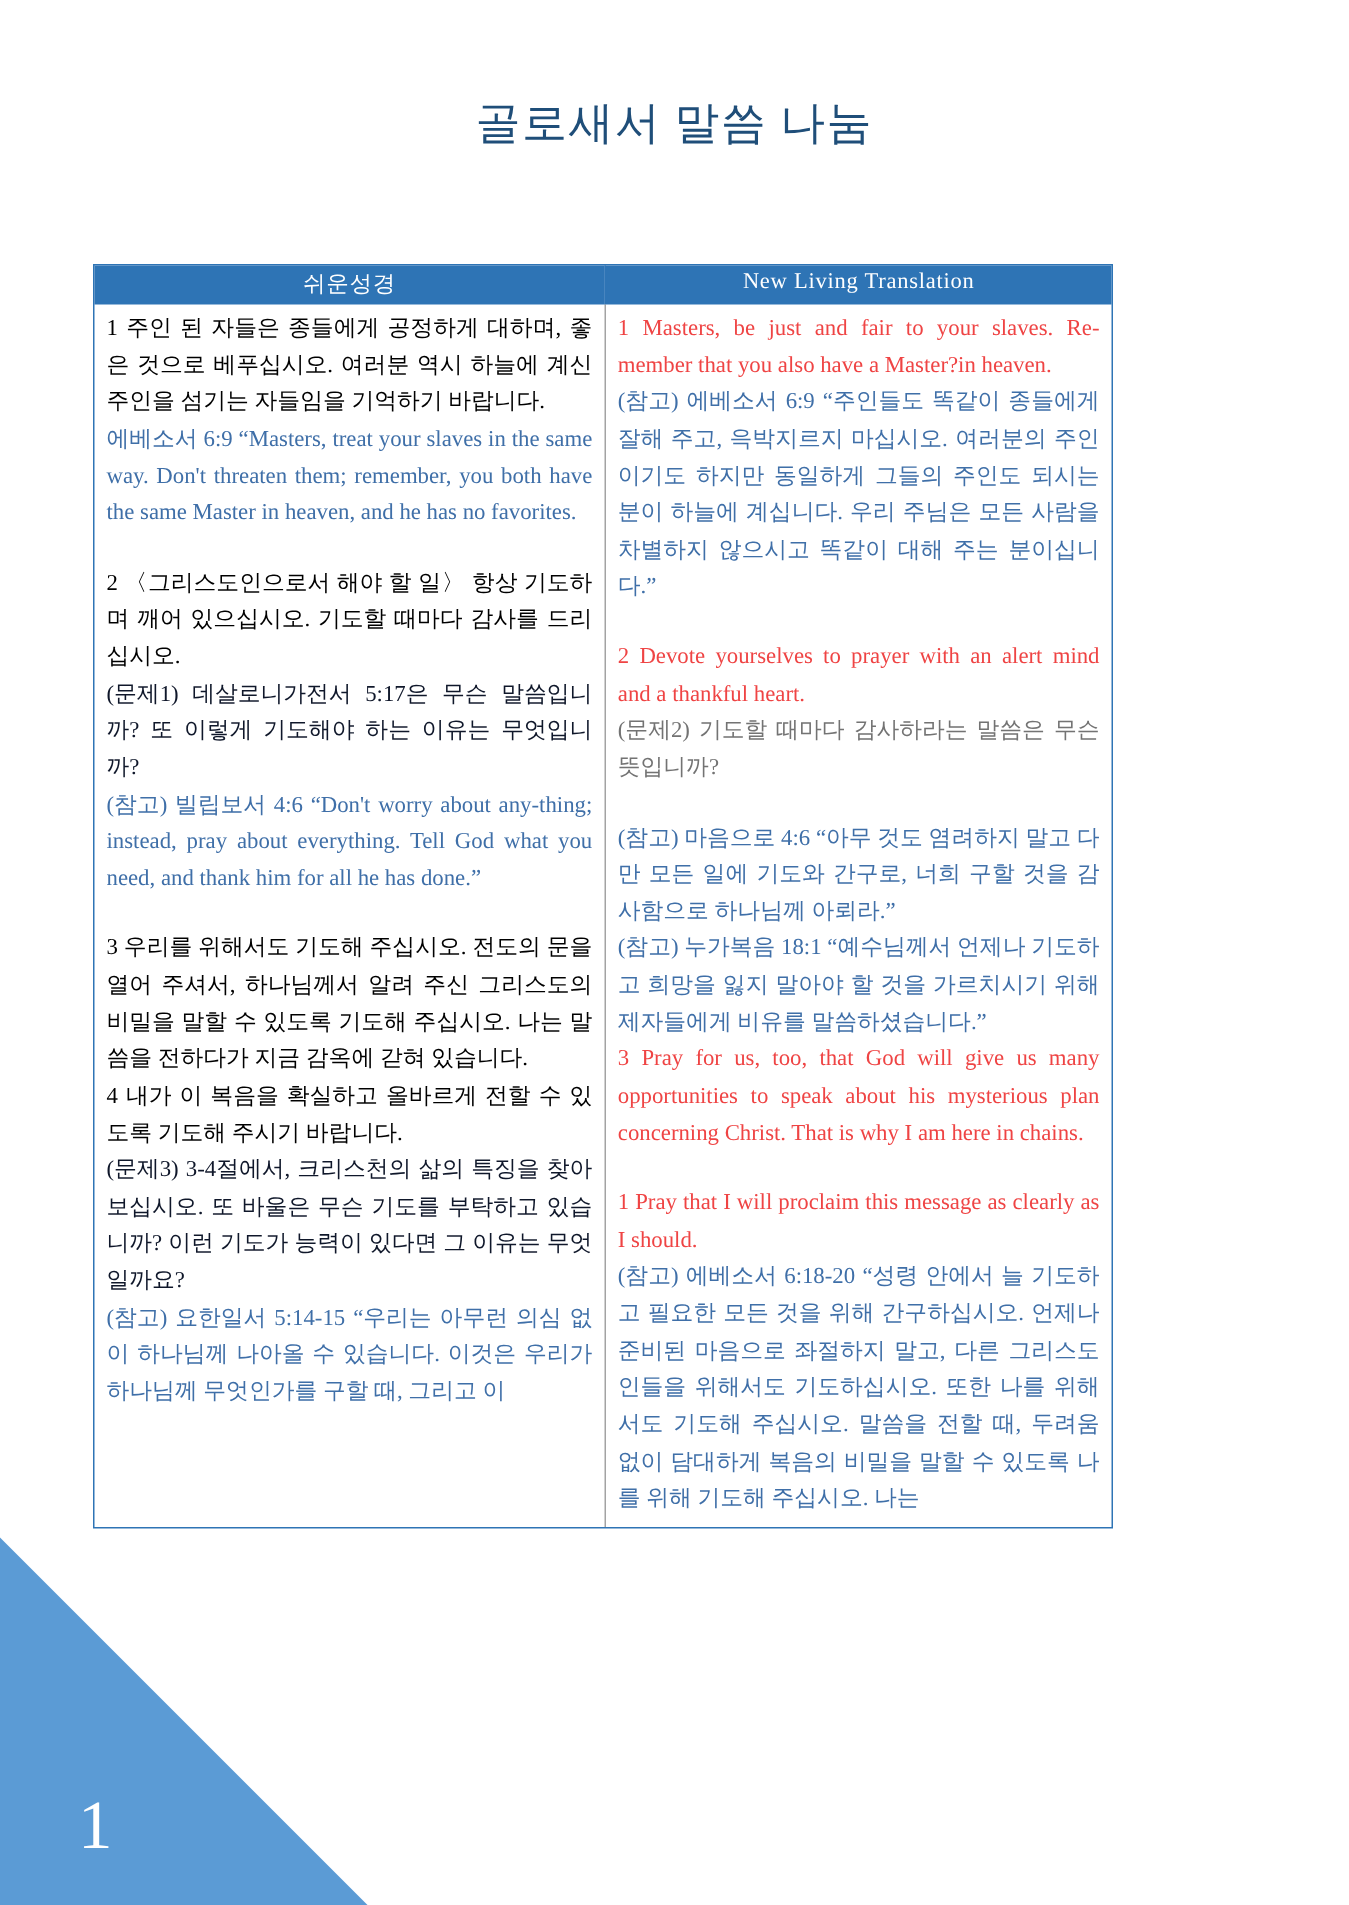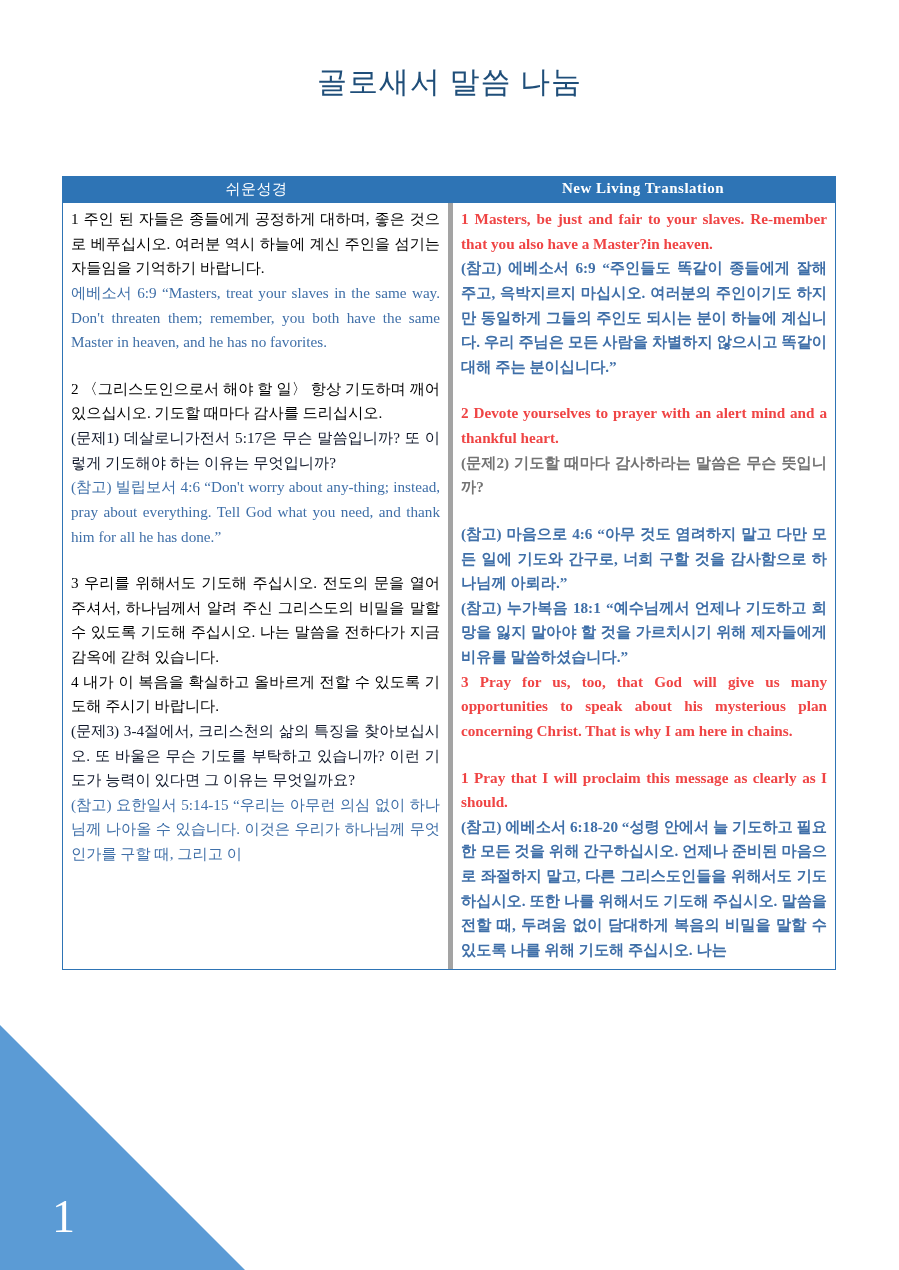--- a/index.html
+++ b/index.html
@@ -35,21 +35,21 @@
     color: #1f4e79;
     font-size: 20px;
     margin-top: 10px;
     letter-spacing: 1px;
   }
 
   .table-wrap {
     position: absolute;
     left: 62px;
     top: 176px;
-    width: 774px;
+    width: 680px;
     border: 1px solid #2e74b5;
     box-sizing: border-box;
   }
 
   table.bible {
     border-collapse: collapse;
     width: 100%;
     table-layout: fixed;
   }
   table.bible td, table.bible th {
@@ -63,30 +63,30 @@
     font-size: 15px;
     text-align: center;
     padding: 3px 0 4px 0;
     border-right: 1px solid #2e74b5;
     letter-spacing: 0.5px;
   }
   thead th:last-child { border-right: none; }
 
   tbody td {
     padding: 4px 8px 6px 8px;
-    border-right: 5px solid #a3a3a3;
+    border-right: 1px solid #a3a3a3;
     font-size: 15.2px;
     line-height: 1.62;
     text-align: justify;
     text-justify: inter-word;
   }
   tbody td:last-child { border-right: none; }
 
   .col-left  { width: 50.2%; }
-  .col-right { width: 49.8%; font-weight: bold; }
+  .col-right { width: 49.8%; }
 
   p.blk {
     margin: 0;
   }
   p.gap {
     margin-top: 1.45em;
   }
   .k-main { color: #000000; }
   .k-q    { color: #0f172a; }
   .k-ref  { color: #3f6fa8; }

